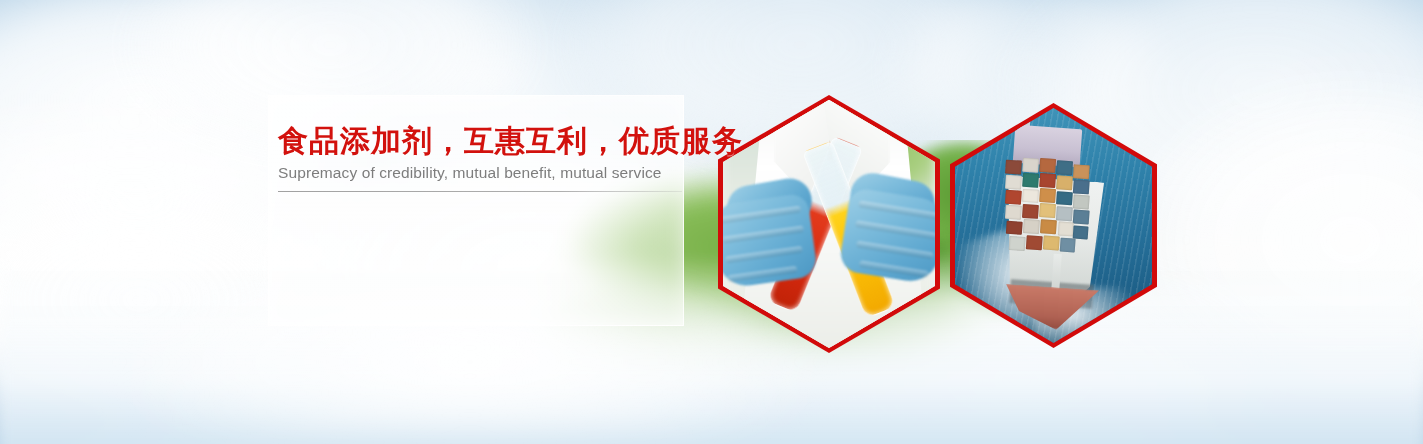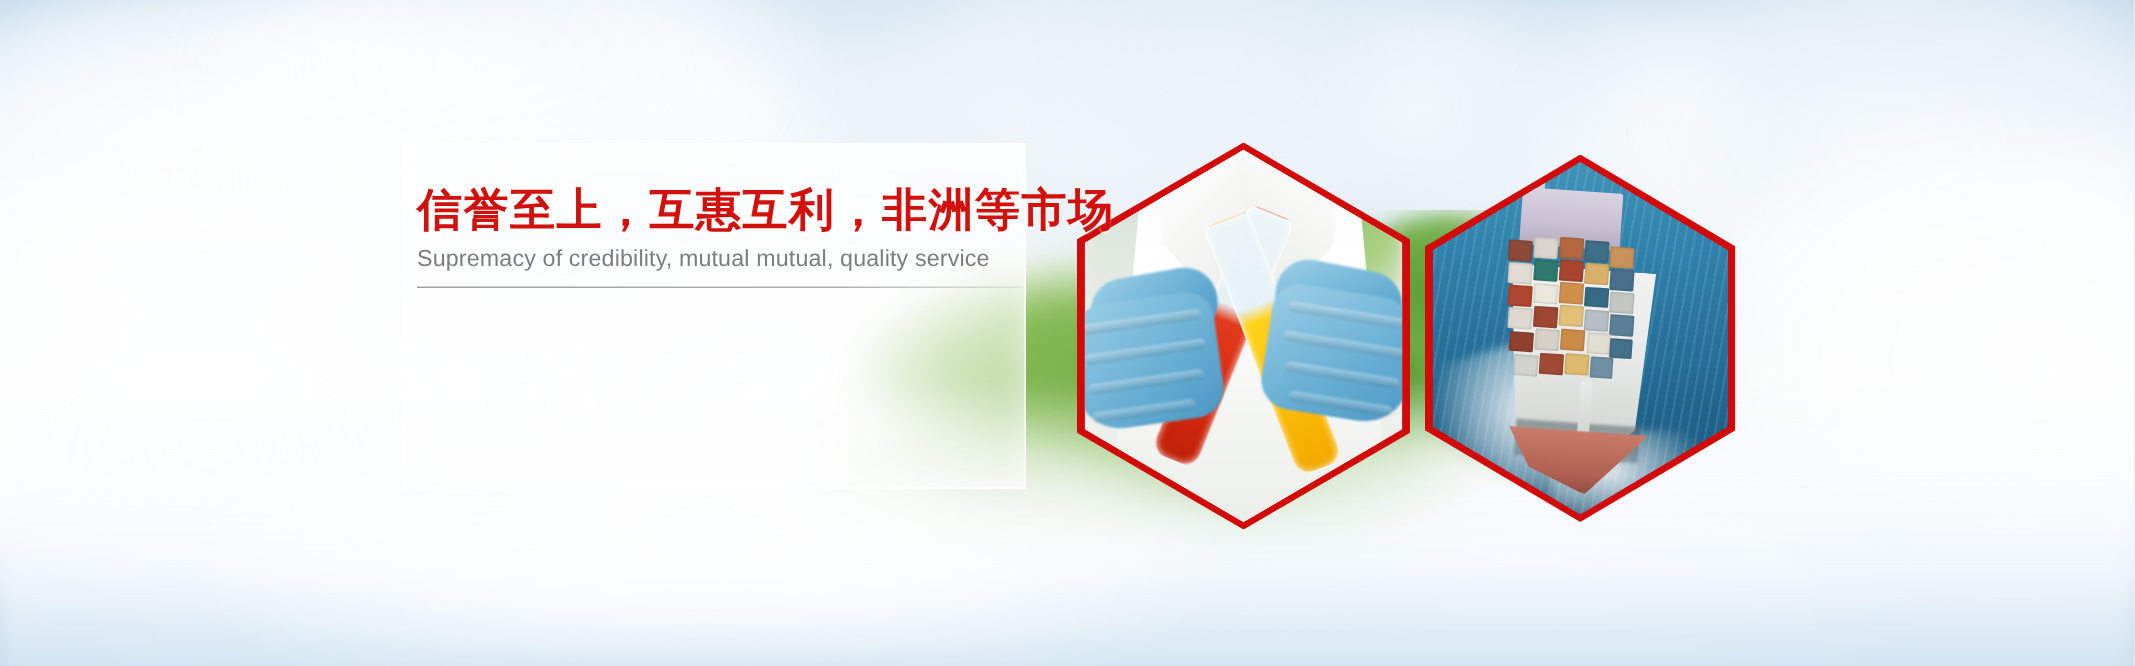--- a/index.html
+++ b/index.html
@@ -415,19 +415,19 @@
         </div>
         <div class="deck-detail"></div>
         <div class="derrick"></div>
         <div class="hull-red"></div>
       </div>
     </div>
   </div>
 
   <div class="panel">
     <div class="panel-inner">
-      <div class="title-cn">信誉至上，互惠互利，非洲等市场</div>
-      <div class="title-en">Supremacy of credibility, mutual mutual, quality service</div>
+      <div class="title-cn">食品添加剂，互惠互利，优质服务</div>
+      <div class="title-en">Supremacy of credibility, mutual benefit, mutual service</div>
       <div class="divider"></div>
     </div>
   </div>
 
 </div>
 
 </body></html>

